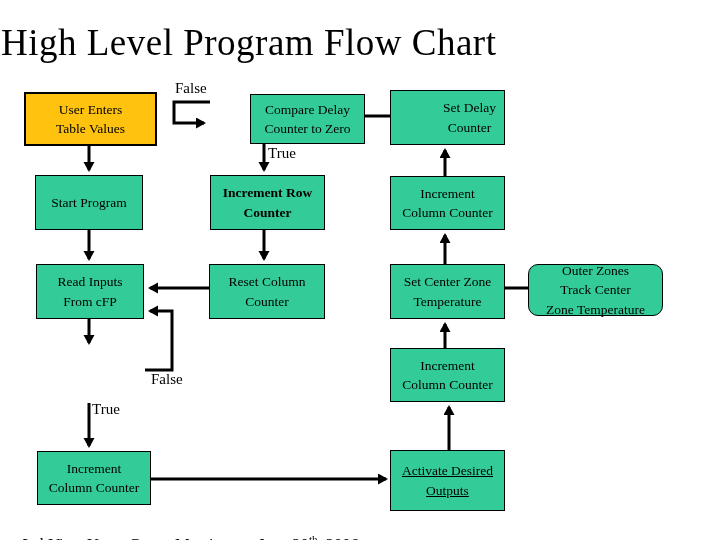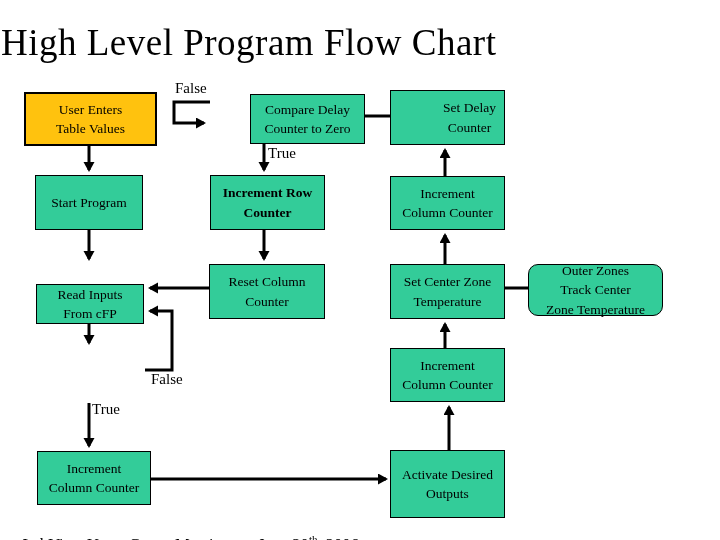--- a/index.html
+++ b/index.html
@@ -54,28 +54,28 @@
   .footer .date { margin-left: 28px; }
   .footer sup { font-size: 11px; }
 
   
   .n-user            { left: 24px;  top: 92px;  width: 133px; height: 54px; }
   .n-compare-delay   { left: 210px; top: 94px;  width: 115px; height: 50px; margin-left: 40px; }
   .n-set-delay       { left: 390px; top: 90px;  width: 115px; height: 55px; padding-left: 44px; }
   .n-start           { left: 35px;  top: 175px; width: 108px; height: 55px; }
   .n-increment-row   { left: 210px; top: 175px; width: 115px; height: 55px; font-weight: bold; }
   .n-increment-col-a { left: 390px; top: 176px; width: 115px; height: 54px; }
-  .n-read-inputs     { left: 36px;  top: 264px; width: 108px; height: 40px; margin-top: 20px; }
+  .n-read-inputs     { left: 36px;  top: 264px; width: 108px; height: 55px; }
   .n-reset-column    { left: 209px; top: 264px; width: 116px; height: 55px; }
   .n-set-center      { left: 390px; top: 264px; width: 115px; height: 55px; }
   .n-outer-zones     { left: 528px; top: 264px; width: 135px; height: 52px; border-radius: 10px; }
   .n-compare-inputs  { left: 36px;  top: 348px; width: 109px; height: 55px; }
   .n-increment-col-b { left: 390px; top: 348px; width: 115px; height: 54px; }
   .n-increment-col-c { left: 37px;  top: 451px; width: 114px; height: 54px; }
-  .n-activate        { left: 390px; top: 450px; width: 115px; height: 68px; }
+  .n-activate        { left: 390px; top: 450px; width: 115px; height: 61px; text-decoration: underline; }
 
   .l-false-top { left: 175px; top: 80px;  }
   .l-true-top  { left: 268px; top: 145px; }
   .l-false-mid { left: 151px; top: 371px; }
   .l-true-mid  { left: 92px;  top: 401px; }
 </style>
 </head>
 <body>
 
 <div class="slide">

